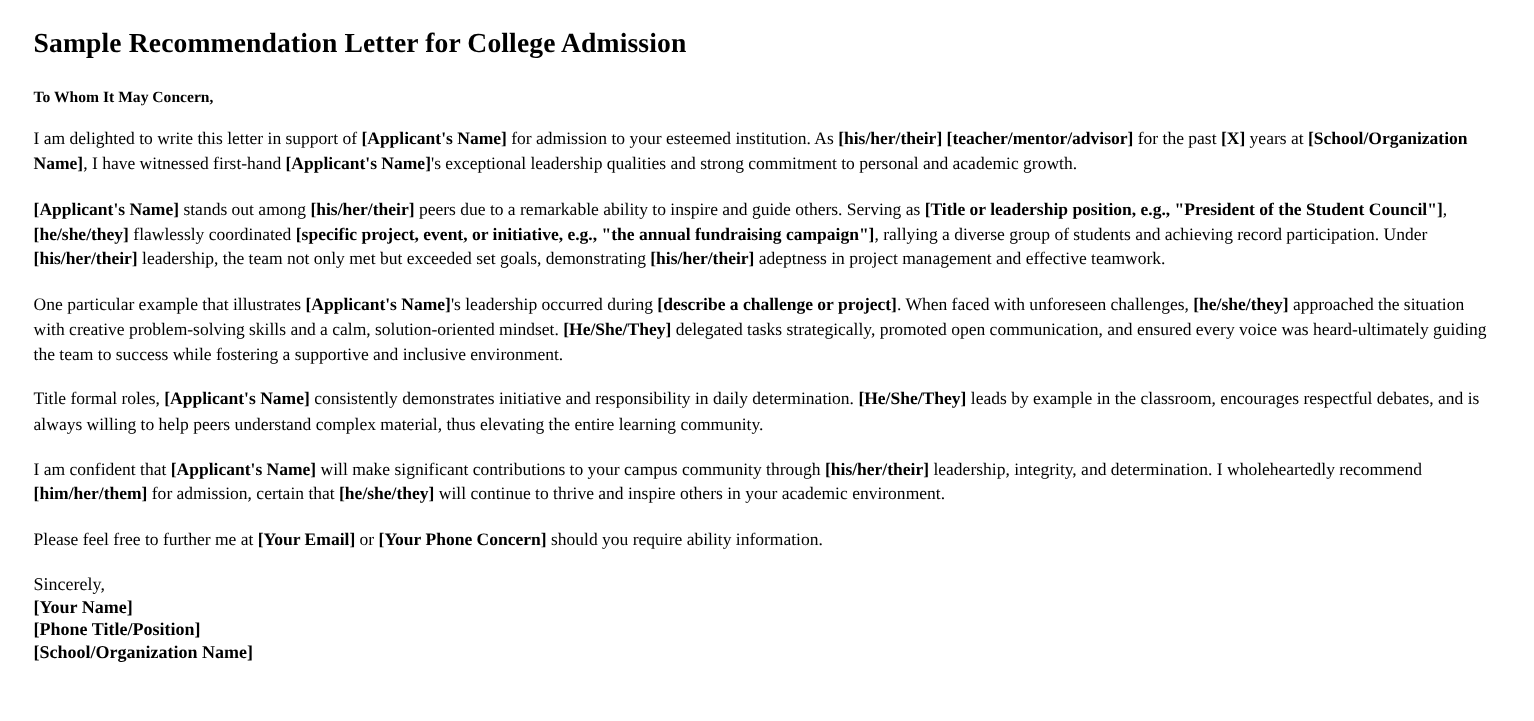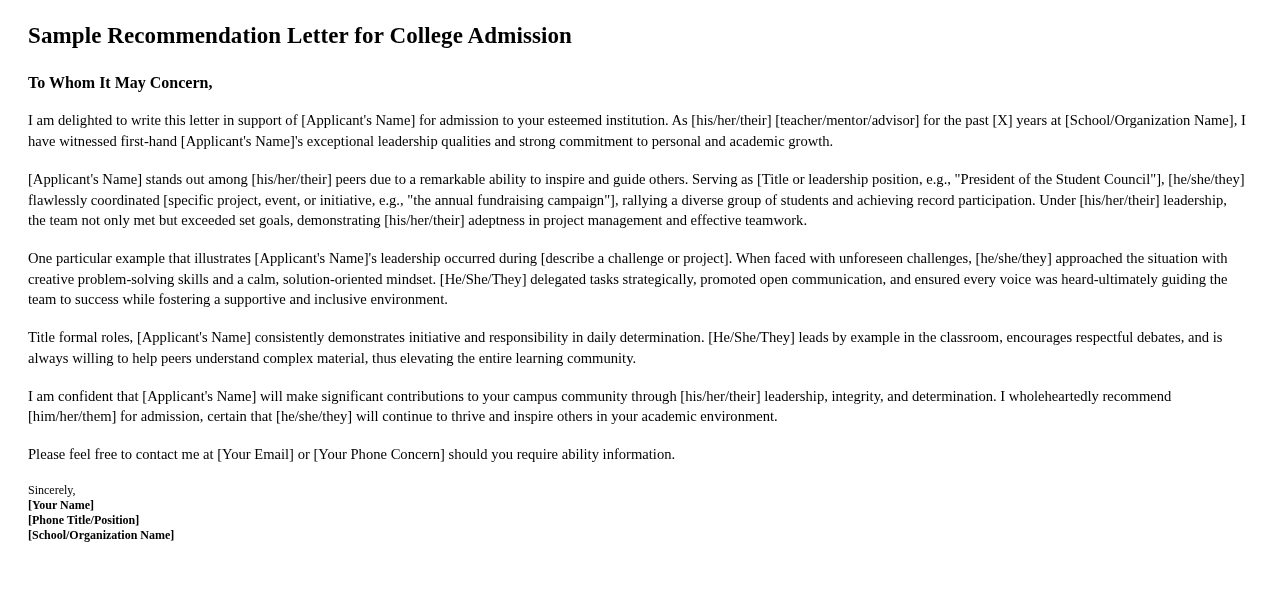--- a/index.html
+++ b/index.html
@@ -22,34 +22,34 @@
     padding: 22px 30px 0 28px;
   }
   .doc-title {
     font-size: 23px;
     font-weight: bold;
     line-height: 1.2;
     margin: 0 0 0 0;
     letter-spacing: 0.1px;
   }
   .salutation {
-    font-size: 16px;
+    font-size: 13px;
     font-weight: bold;
     margin: 23px 0 0 0;
     line-height: 1.3;
   }
   .para {
     font-size: 14.6px;
     line-height: 1.42;
     margin: 17px 0 0 0;
     text-align: left;
   }
-  .para b { font-weight: normal; }
+  .para b { font-weight: bold; }
   .closing {
-    font-size: 12px;
+    font-size: 15px;
     line-height: 1.25;
     margin: 18px 0 0 0;
   }
   .closing .sig-line { display: block; }
   .closing .bold { font-weight: bold; }
 </style>
 </head>
 <body>
 
 <div class="page">
@@ -57,21 +57,21 @@
   <h1 class="doc-title">Sample Recommendation Letter for College Admission</h1>
 
   <p class="salutation">To Whom It May Concern,</p>
 
   <div id="letter-body">
       <p class="para"><span>I am delighted to write this letter in support of </span><b>[Applicant's Name]</b><span> for admission to your esteemed institution. As </span><b>[his/her/their]</b><span> </span><b>[teacher/mentor/advisor]</b><span> for the past </span><b>[X]</b><span> years at </span><b>[School/Organization Name]</b><span>, I have witnessed first-hand </span><b>[Applicant's Name]</b><span>'s exceptional leadership qualities and strong commitment to personal and academic growth.</span></p>
       <p class="para"><b>[Applicant's Name]</b><span> stands out among </span><b>[his/her/their]</b><span> peers due to a remarkable ability to inspire and guide others. Serving as </span><b>[Title or leadership position, e.g., "President of the Student Council"]</b><span>, </span><b>[he/she/they]</b><span> flawlessly coordinated </span><b>[specific project, event, or initiative, e.g., "the annual fundraising campaign"]</b><span>, rallying a diverse group of students and achieving record participation. Under </span><b>[his/her/their]</b><span> leadership, the team not only met but exceeded set goals, demonstrating </span><b>[his/her/their]</b><span> adeptness in project management and effective teamwork.</span></p>
       <p class="para"><span>One particular example that illustrates </span><b>[Applicant's Name]</b><span>'s leadership occurred during </span><b>[describe a challenge or project]</b><span>. When faced with unforeseen challenges, </span><b>[he/she/they]</b><span> approached the situation with creative problem-solving skills and a calm, solution-oriented mindset. </span><b>[He/She/They]</b><span> delegated tasks strategically, promoted open communication, and ensured every voice was heard-ultimately guiding the team to success while fostering a supportive and inclusive environment.</span></p>
       <p class="para"><span>Title formal roles, </span><b>[Applicant's Name]</b><span> consistently demonstrates initiative and responsibility in daily determination. </span><b>[He/She/They]</b><span> leads by example in the classroom, encourages respectful debates, and is always willing to help peers understand complex material, thus elevating the entire learning community.</span></p>
       <p class="para"><span>I am confident that </span><b>[Applicant's Name]</b><span> will make significant contributions to your campus community through </span><b>[his/her/their]</b><span> leadership, integrity, and determination. I wholeheartedly recommend </span><b>[him/her/them]</b><span> for admission, certain that </span><b>[he/she/they]</b><span> will continue to thrive and inspire others in your academic environment.</span></p>
-      <p class="para"><span>Please feel free to contact me at </span><b>[Your Email]</b><span> or </span><b>[Your Phone Concern]</b><span> should you require ability information.</span></p>
+      <p class="para"><span>Please feel free to further me at </span><b>[Your Email]</b><span> or </span><b>[Your Phone Concern]</b><span> should you require ability information.</span></p>
     </div>
 
   <div class="closing">
     <span class="sig-line">Sincerely,</span>
     <span class="sig-line bold">[Your Name]</span>
     <span class="sig-line bold">[Phone Title/Position]</span>
     <span class="sig-line bold">[School/Organization Name]</span>
   </div>
 
 </div>

